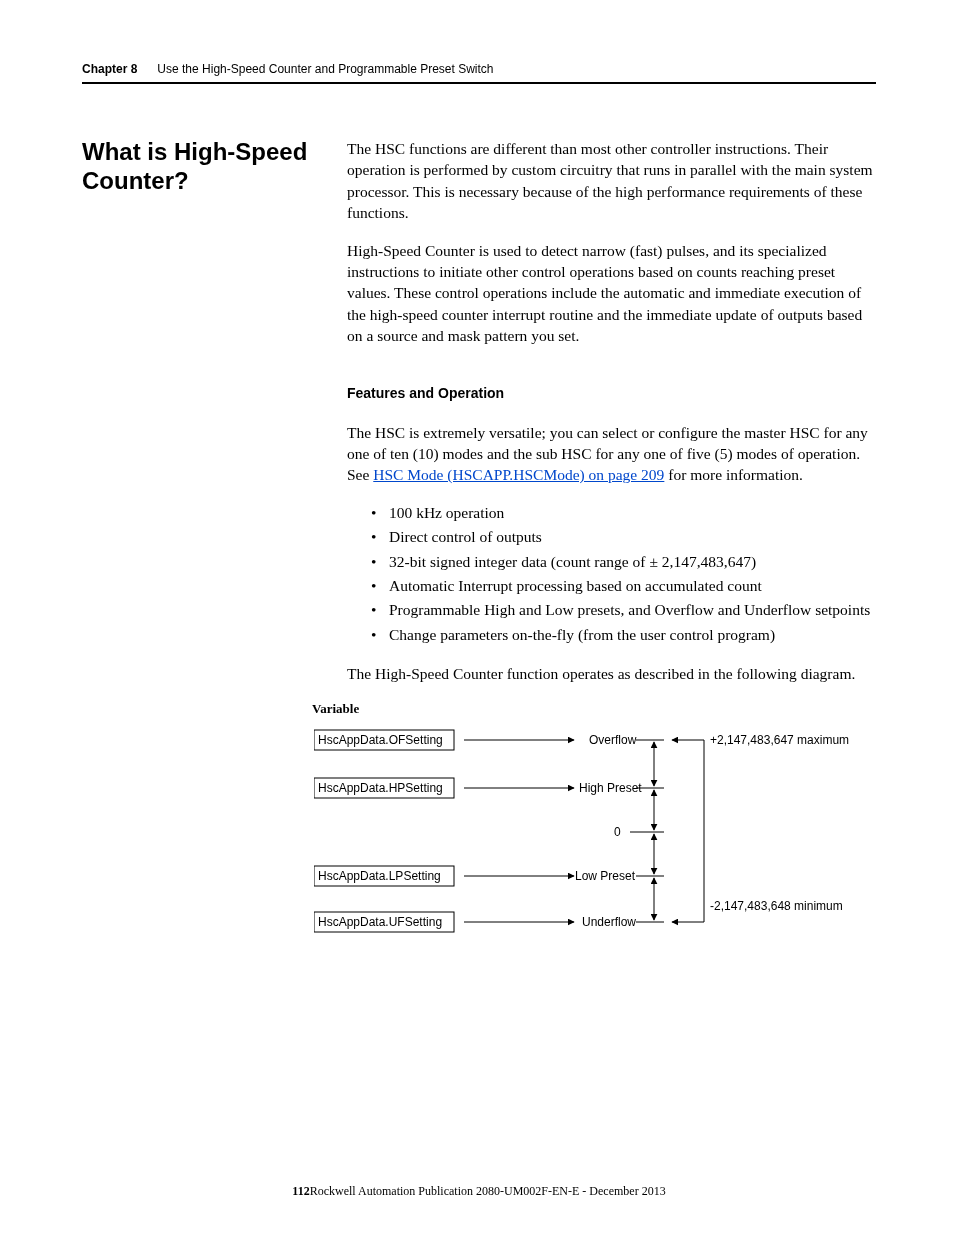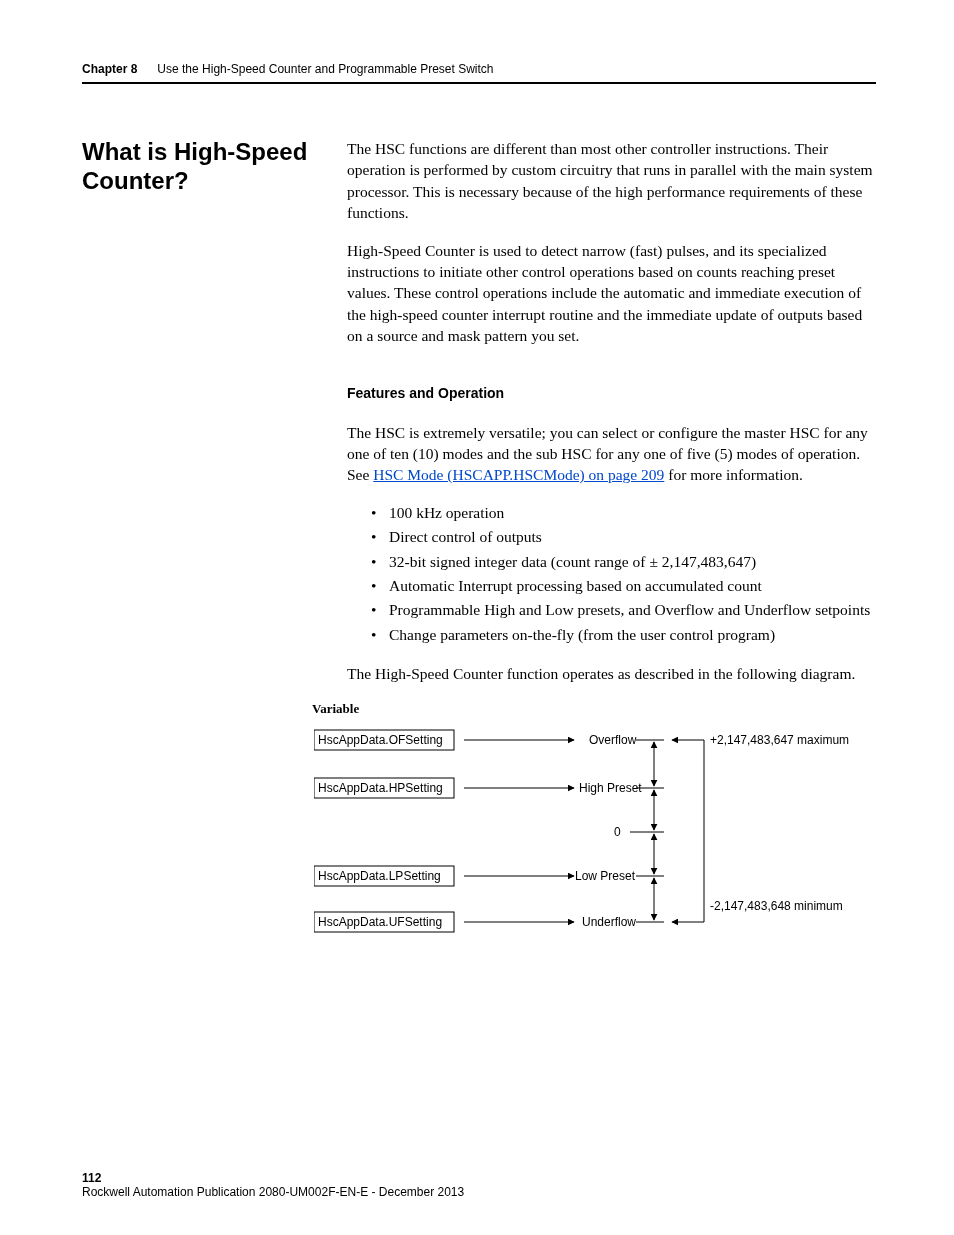--- a/index.html
+++ b/index.html
@@ -90,24 +90,23 @@
   .diagram-wrap {
     margin-left: -35px;
     text-align: center;
   }
   .footer {
     position: absolute;
     bottom: 36px;
     left: 82px;
     right: 78px;
     display: flex;
-    justify-content: flex-end;
-    font-family: Liberation Sans, sans-serif;
+    justify-content: center;
+    font-family: Liberation Serif, serif;
     font-size: 12px;
-    flex-direction: column;
   }
   .footer .pg { font-weight: 700; }
   
   .svg-sans { font-family: Arial, Helvetica, sans-serif; font-size: 12px; }
 </style>
 </head>
 <body>
 
 <div class="page">
 

